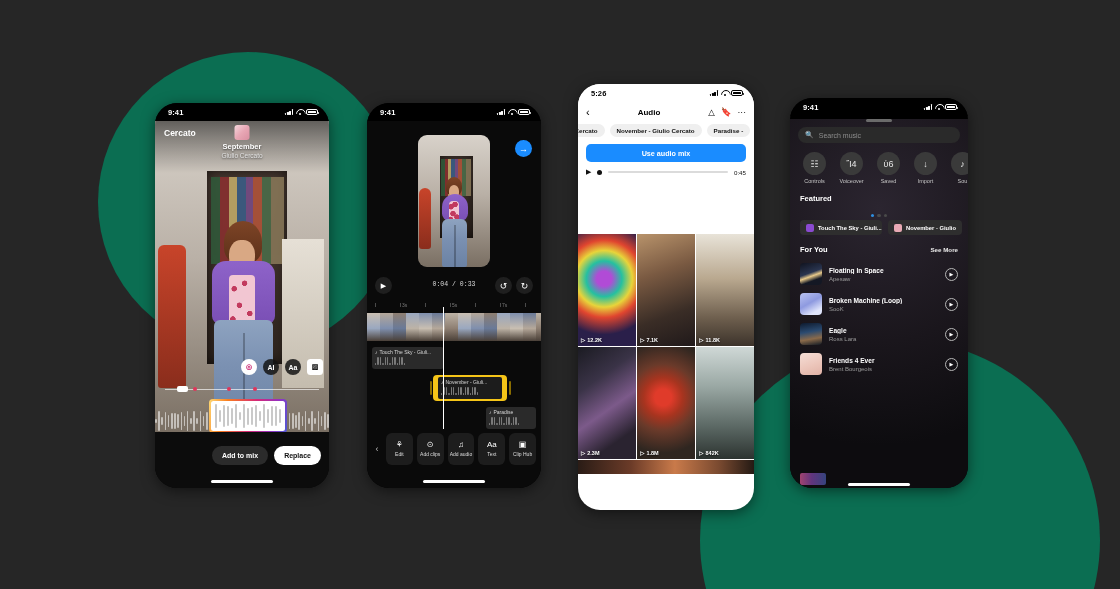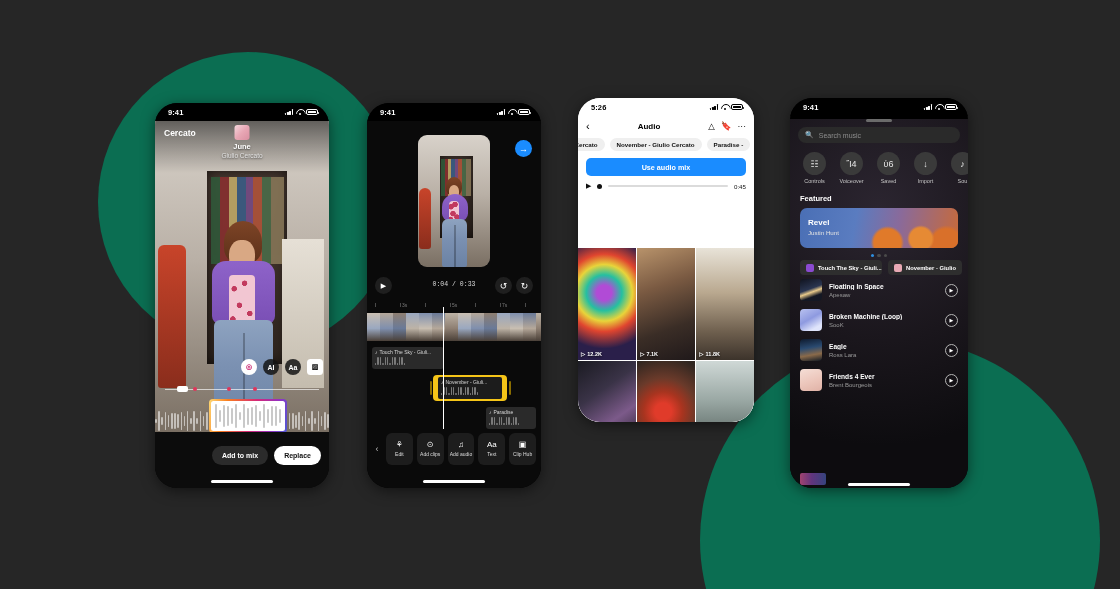--- a/index.html
+++ b/index.html
@@ -19,21 +19,21 @@
   
   .phone {
     position: absolute;
     background: #000;
     border-radius: 22px;
     overflow: hidden;
     box-shadow: 0 3px 14px rgba(0,0,0,.5);
   }
   #phone1 { left: 155px; top: 103px; width: 174px; height: 385px; }
   #phone2 { left: 367px; top: 103px; width: 174px; height: 385px; }
-  #phone3 { left: 578px; top: 98px;  width: 176px; height: 324px; background:#fff; }
+  #phone3 { left: 578px; top: 84px;  width: 176px; height: 426px; background:#fff; }
   #phone4 { left: 790px; top: 98px;  width: 178px; height: 390px; }
 
   
   .statusbar {
     height: 18px; display: flex; align-items: center;
     justify-content: space-between; padding: 0 11px 0 13px;
     font-size: 7.5px; font-weight: bold; letter-spacing: .1px;
   }
   .statusbar.dark { color: #fff; background: #000; }
   .statusbar.light { color: #000; background: #fff; }
@@ -301,21 +301,21 @@
             <div class="p1-top"></div>
             <div class="p1-pattern"></div>
             <div class="p1-jeans"></div>
           </div>
         </div>
       </div>
 
       <div class="p1-topbar"></div>
       <div class="p1-cancel">Cercato</div>
       <div class="p1-thumb"></div>
-      <div class="p1-title">June</div>
+      <div class="p1-title">September</div>
       <div class="p1-artist">Giulio Cercato</div>
 
       <div class="p1-tools">
         <div class="p1-tool active">◎</div>
         <div class="p1-tool">AI</div>
         <div class="p1-tool">Aa</div>
         <div class="p1-tool sq">▨</div>
       </div>
 
       <div class="p1-dots">
@@ -711,41 +711,41 @@
             <div class="p4-actcirc">↓</div>
             <div class="p4-actlb">Import</div>
           </div>
           <div class="p4-act">
             <div class="p4-actcirc">♪</div>
             <div class="p4-actlb">Sou</div>
           </div>
         </div>
 
       <div class="p4-h">Featured</div>
-      <div class="p4-feat">
-        <div class="p4-feat-t">Revel</div>
-        <div class="p4-feat-s">Justin Hunt</div>
-      </div>
       <div class="p4-pager" id="p4-pager">
           <i class="on"></i>
           <i></i>
           <i></i>
         </div>
 
       <div class="p4-reelchips" id="p4-reelchips">
           <div class="p4-rchip">
             <span class="sw" style="background: rgb(138, 74, 208);"></span>
             <span>Touch The Sky - Giuli...</span>
           </div>
           <div class="p4-rchip">
             <span class="sw" style="background: rgb(232, 169, 180);"></span>
             <span>November - Giulio</span>
           </div>
         </div>
 
+      <div class="p4-rowhead">
+        <span class="a">For You</span>
+        <span class="b">See More</span>
+      </div>
 
       <div id="p4-songs">
           <div class="p4-song">
             <div class="p4-art" style="background: linear-gradient(160deg, rgb(16, 19, 31), rgb(42, 53, 80) 45%, rgb(232, 201, 138) 58%, rgb(20, 24, 36) 75%);"></div>
             <div class="tx">
               <div class="nm">Floating In Space</div>
               <div class="ar">Apesaw</div>
             </div>
             <div class="p4-pbtn">▶</div>
           </div>

